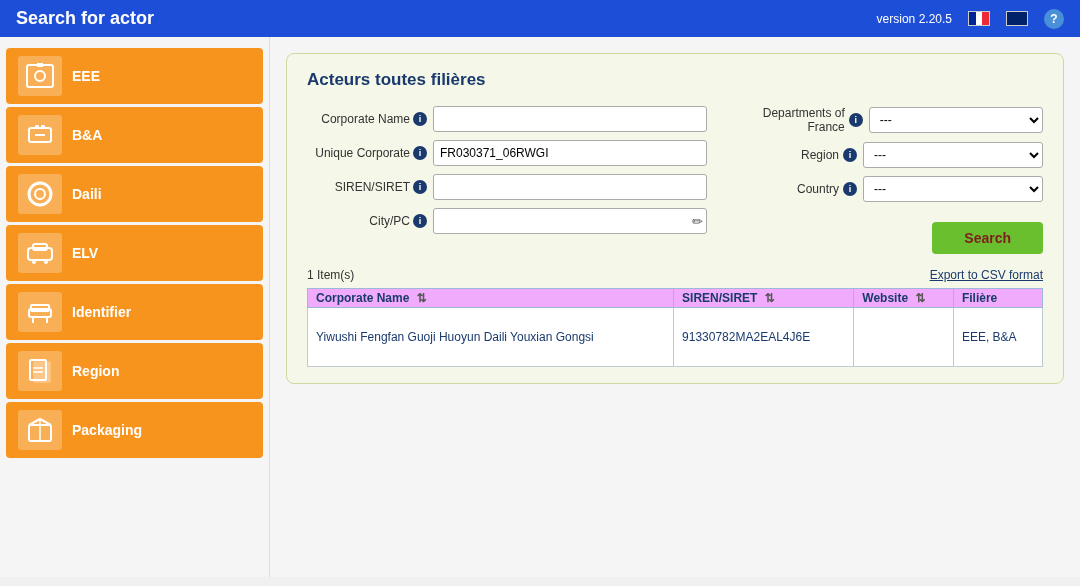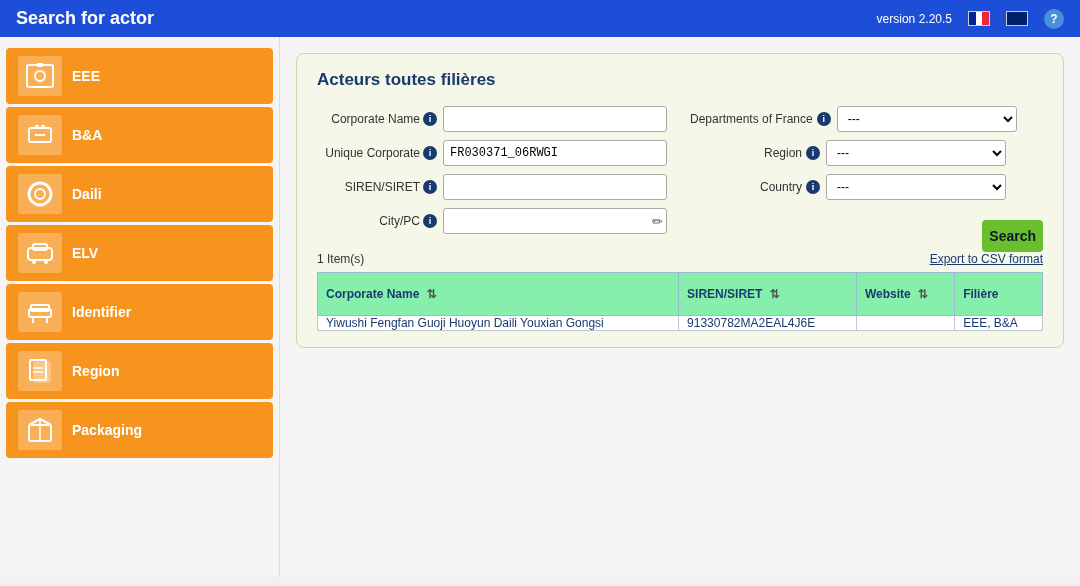--- a/index.html
+++ b/index.html
@@ -160,22 +160,21 @@
     }
     .form-input {
       border: 1px solid #aaa;
       border-radius: 3px;
       padding: 3px 6px;
       font-size: 12px;
       height: 26px;
       width: 230px;
     }
     .form-input-wide {
-      width: 224px;
-      font-family: Liberation Mono, monospace;
+      width: 274px;
     }
     .form-select {
       border: 1px solid #aaa;
       border-radius: 3px;
       padding: 3px 6px;
       font-size: 12px;
       height: 26px;
       width: 180px;
       background: white;
     }
@@ -208,68 +207,68 @@
     }
 
     
     .search-btn-row {
       display: flex;
       justify-content: flex-end;
       margin-top: 12px;
     }
     .search-btn {
       background: #6abf2e;
-      color: #0f172a;
+      color: #7f1d1d;
       border: none;
       border-radius: 4px;
-      padding: 8px 7px;
+      padding: 8px 32px;
       font-size: 14px;
       font-weight: bold;
       cursor: pointer;
     }
 
     
     .results-header {
       display: flex;
       justify-content: space-between;
-      margin-top: 0;
+      margin-top: 14px;
       margin-bottom: 6px;
     }
     .results-count {
       font-size: 12px;
       color: #333;
     }
     .export-link {
       font-size: 12px;
       color: #1a3a6e;
       text-decoration: underline;
       cursor: pointer;
     }
 
     
     .results-table {
       width: 100%;
       border-collapse: collapse;
       font-size: 12px;
     }
     .results-table th {
-      background: #86efac;
+      background: #f0abfc;
       color: #1a3a6e;
       font-weight: bold;
-      padding: 14px 8px;
+      padding: 2px 8px;
       border: 1px solid #a0b8d8;
       text-align: left;
     }
     .results-table th .sort-icon {
       display: inline-block;
       margin-left: 4px;
       color: #555;
     }
     .results-table td {
-      padding: 0 8px;
+      padding: 22px 8px;
       border: 1px solid #c0c8d0;
       background: white;
       color: #1a3a6e;
     }
     .results-table tr:nth-child(even) td {
       background: #f0f4f8;
     }
   </style>
 </head>
 <body>

